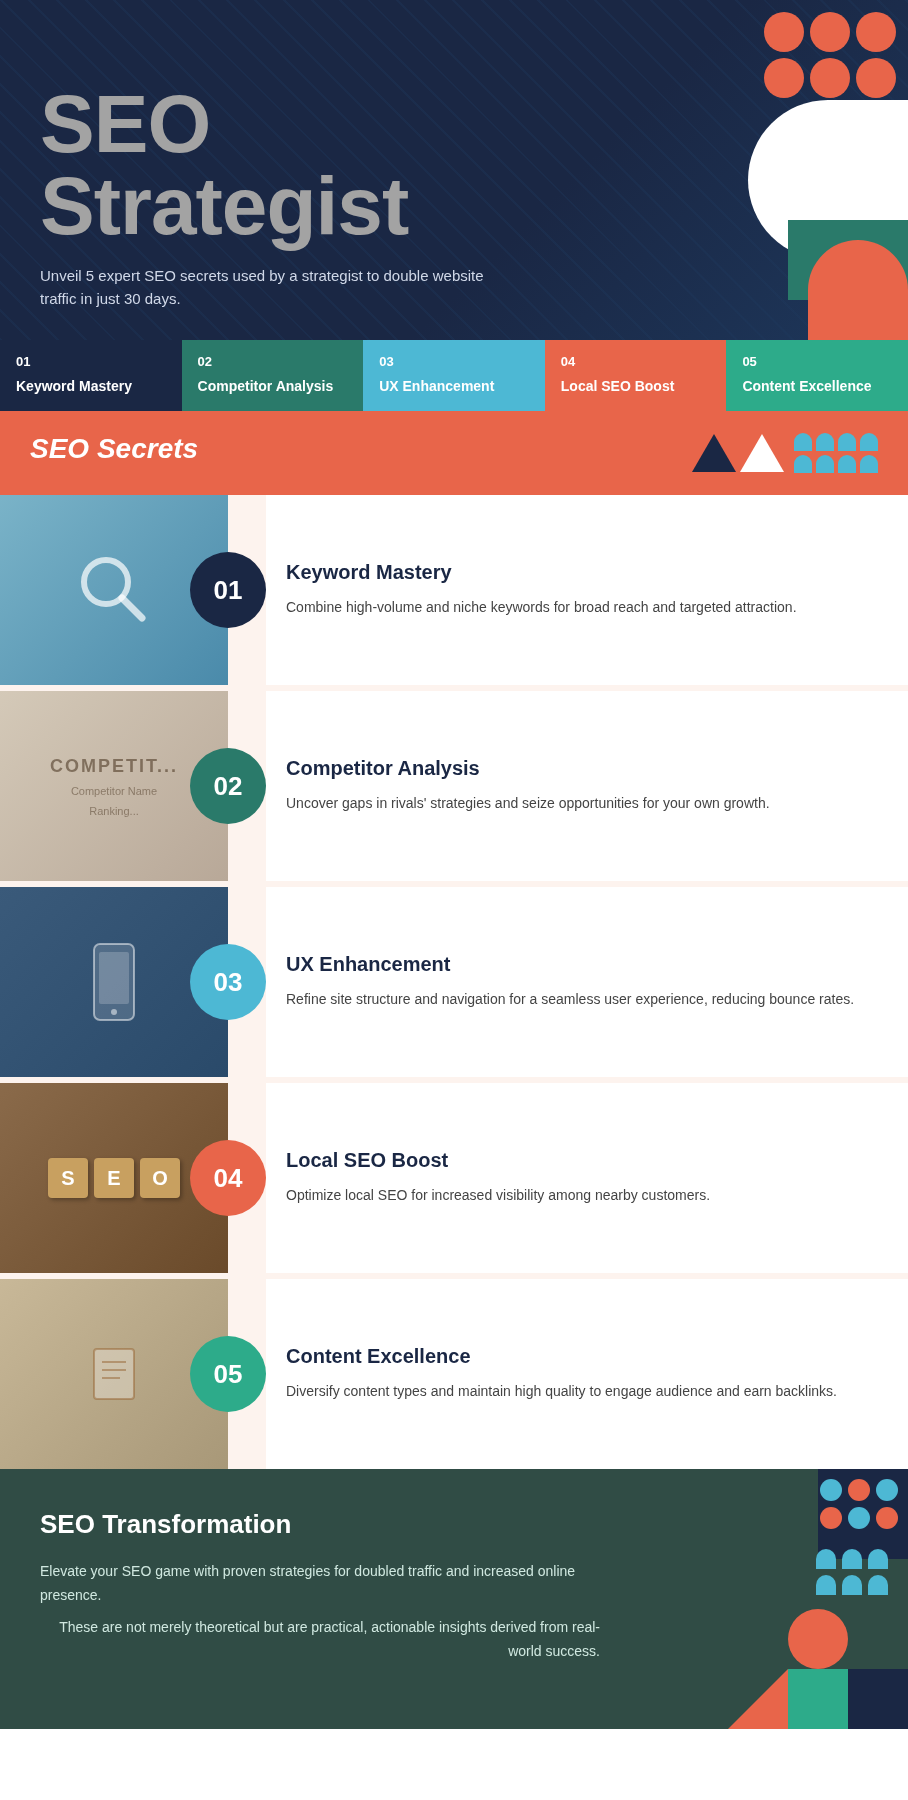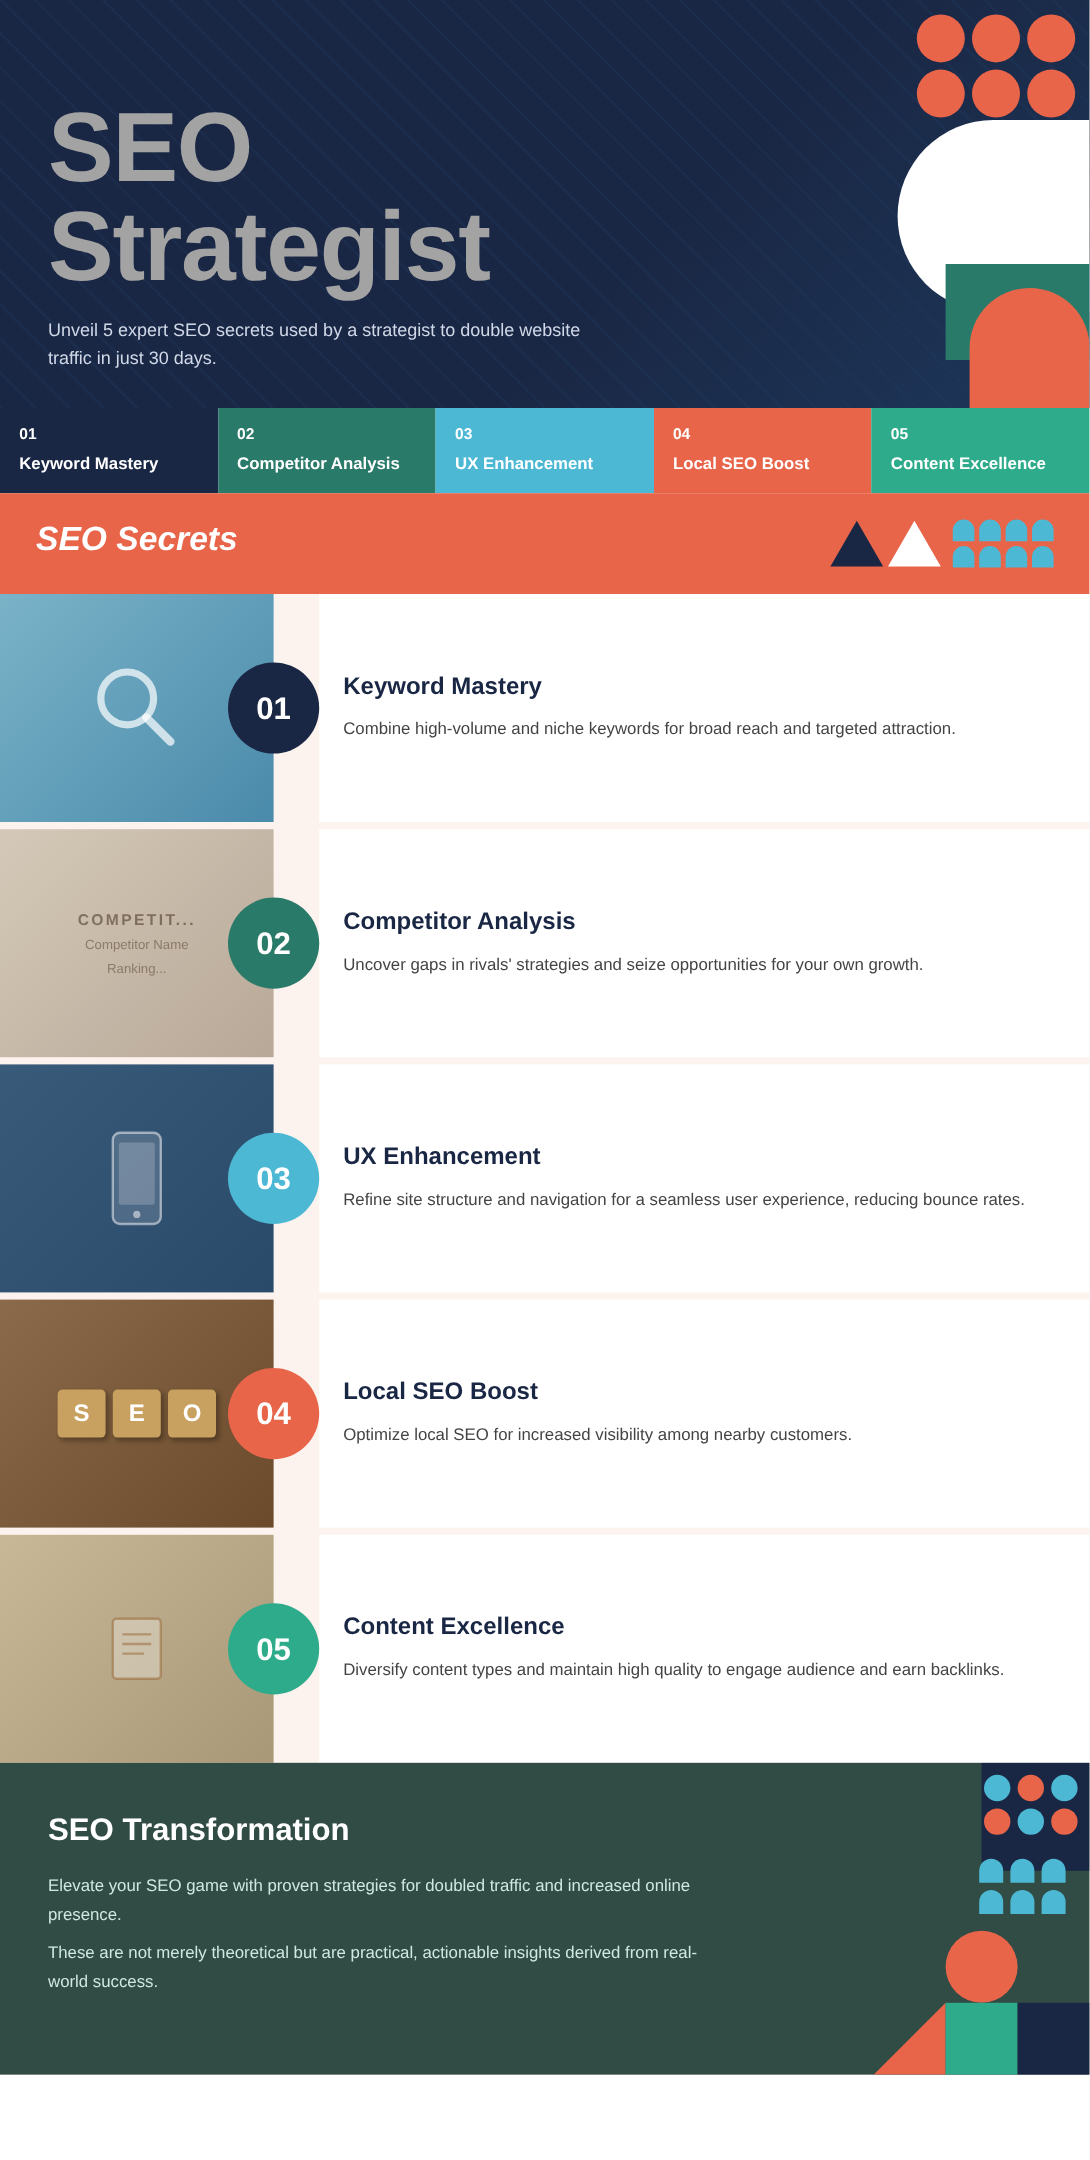--- a/index.html
+++ b/index.html
@@ -477,21 +477,21 @@
     </div>
     <div class="secret-text">
       <div class="secret-heading">Keyword Mastery</div>
       <div class="secret-desc">Combine high-volume and niche keywords for broad reach and targeted attraction.</div>
     </div>
   </div>
 
   <div class="secret-row">
     <div class="secret-image img-competitor">
       <div class="secret-image-inner" style="min-height:190px; display:flex; align-items:center; justify-content:center; flex-direction:column; gap:8px;">
-        <div style="color:rgba(80,60,40,0.6); font-size:13px; font-weight:600; letter-spacing:2px;">COMPETIT...</div>
+        <div style="color:rgba(80,60,40,0.6); font-size:18px; font-weight:600; letter-spacing:2px;">COMPETIT...</div>
         <div style="color:rgba(80,60,40,0.5); font-size:11px;">Competitor Name</div>
         <div style="color:rgba(80,60,40,0.5); font-size:11px;">Ranking...</div>
       </div>
     </div>
     <div class="secret-circle-num">
       <div class="circle-num cn-2">02</div>
     </div>
     <div class="secret-text">
       <div class="secret-heading">Competitor Analysis</div>
       <div class="secret-desc">Uncover gaps in rivals' strategies and seize opportunities for your own growth.</div>
@@ -556,21 +556,21 @@
     </div>
   </div>
 
 </div>
 
 <div class="footer-section">
   <div class="footer-bg-overlay"></div>
   <div class="footer-content">
     <div class="footer-title">SEO Transformation</div>
     <p class="footer-text">Elevate your SEO game with proven strategies for doubled traffic and increased online presence.</p>
-    <p class="footer-text" style="margin-top:8px;">These are not merely theoretical but are practical, actionable insights derived from real-world success.</p>
+    <p class="footer-text" style="margin-top:8px;text-align:right;">These are not merely theoretical but are practical, actionable insights derived from real-world success.</p>
   </div>
   <div class="footer-deco">
     <div class="footer-deco-top"></div>
     <div class="footer-deco-grid">
       <div class="fdg-item fdg-blue"></div>
       <div class="fdg-item fdg-orange"></div>
       <div class="fdg-item fdg-blue"></div>
       <div class="fdg-item fdg-orange"></div>
       <div class="fdg-item fdg-blue"></div>
       <div class="fdg-item fdg-orange"></div>

